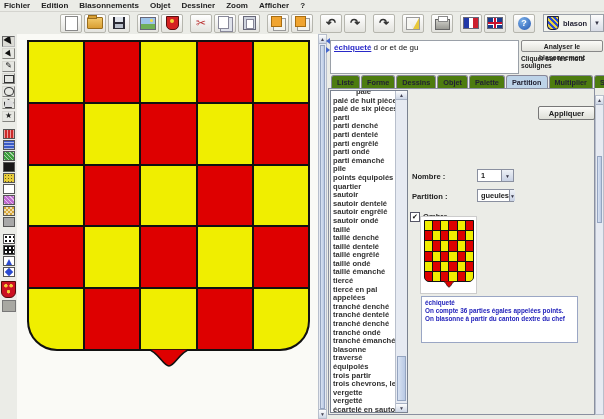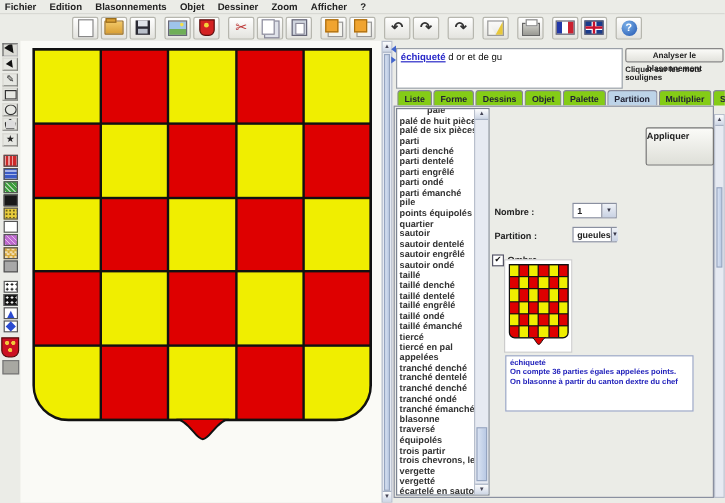--- a/index.html
+++ b/index.html
@@ -102,37 +102,37 @@
   
   #blazon-text{position:absolute;left:330px;top:40px;width:189px;height:34px;background:#fff;
         border:1px solid #9aa0a8;box-sizing:border-box;font-size:8px;padding:2px 3px;color:#111;}
   #blazon-text .link{color:#2929c8;text-decoration:underline;font-weight:bold;}
   #analyze-btn{position:absolute;left:521px;top:40px;width:82px;height:12px;background:linear-gradient(#fbfbf8,#e2e2dc);
         border:1px solid #888;border-radius:2px;font-size:6.8px;font-weight:bold;color:#222;
         text-align:center;line-height:11px;box-sizing:border-box;}
   #hint-label{position:absolute;left:521px;top:55px;width:83px;font-size:6.6px;font-weight:bold;color:#222;}
   
   #tabs{position:absolute;left:331px;top:75px;height:13px;display:flex;}
-  .tab{font-size:7.3px;font-weight:bold;color:#223;background:#84cc16;border:1px solid #889;
+  .tab{font-size:7.3px;font-weight:bold;color:#223;background:#4d7c0f;border:1px solid #889;
        border-bottom:0;border-radius:3px 3px 0 0;padding:2px 5px 0 5px;margin-right:1px;white-space:nowrap;}
   .tab.active{background:#bdd3e8;}
   
   #content-frame{position:absolute;left:328px;top:88px;width:267px;height:327px;border:1px solid #8a90a0;
         background:#ebece7;box-sizing:border-box;}
   
   #list-wrap{position:absolute;left:330px;top:90px;width:78px;height:323px;background:#fff;
         border:1px solid #7a8290;box-sizing:border-box;overflow:hidden;}
   #plist{position:absolute;left:2px;top:0;right:13px;}
   .litem{font-size:7.6px;font-weight:bold;color:#333;line-height:8.6px;white-space:nowrap;}
   #plist .litem:first-child{margin-top:-3px;text-align:center;}
   #list-scroll{position:absolute;right:0;top:0;width:12px;height:100%;background:#e6eaf2;border-left:1px solid #b8bfcc;box-sizing:border-box;}
   
   .panel-label{position:absolute;font-size:7.6px;font-weight:bold;color:#222;}
-  #apply-btn{position:absolute;left:538px;top:106px;width:57px;height:32px;background:linear-gradient(#fbfbf8,#dedfd8);
-        border:1px solid #777;border-radius:2px;font-size:7.6px;font-weight:bold;color:#222;text-align:left;line-height:13px;box-sizing:border-box;}
+  #apply-btn{position:absolute;left:538px;top:106px;width:57px;height:14px;background:linear-gradient(#fbfbf8,#dedfd8);
+        border:1px solid #777;border-radius:2px;font-size:7.6px;font-weight:bold;color:#222;text-align:center;line-height:13px;box-sizing:border-box;}
   .combo{position:absolute;width:37px;height:13px;background:#fff;border:1px solid #8a90a0;box-sizing:border-box;display:flex;}
   .combo .val{flex:1;font-size:7.4px;font-weight:bold;color:#222;padding:1px 0 0 3px;}
   .combo .arr{width:11px;background:linear-gradient(#eef1f6,#c9d2e4);border-left:1px solid #8a90a0;
         font-size:5px;color:#334;text-align:center;line-height:12px;}
   #ombre-check{position:absolute;left:410px;top:212px;width:8px;height:8px;background:#fff;border:1px solid #556;
         font-size:7px;line-height:8px;text-align:center;color:#111;box-sizing:content-box;}
   
   #preview-box{position:absolute;left:420px;top:216px;width:57px;height:78px;background:#fff;border:1px solid #ccc;box-sizing:border-box;}
   #preview-shield{position:absolute;left:3px;top:3px;width:50px;height:62px;}
   #preview-grid{width:100%;height:100%;box-sizing:border-box;border:1px solid #111;border-radius:0 0 5px 5px;overflow:hidden;
@@ -218,20 +218,25 @@
         <i class="ticon ic-fr"></i>
       </span>
       <span class="tbtn">
         <i class="ticon ic-uk"></i>
       </span>
       <span class="tsep"></span>
       <span class="tbtn">
         <i class="ticon ic-help">?</i>
       </span>
     </span>
+  <span id="shape-select">
+    <i class="ticon ic-blason"></i>
+    <span class="lbl">blason</span>
+    <span class="arr">▼</span>
+  </span>
 </div>
 
 <div id="palette">
   <div>
       <div class="pbtn sel">
         <span class="cursor-tri"></span>
       </div>
       <div class="pbtn">
         <span class="cursor-tri small"></span>
       </div>

